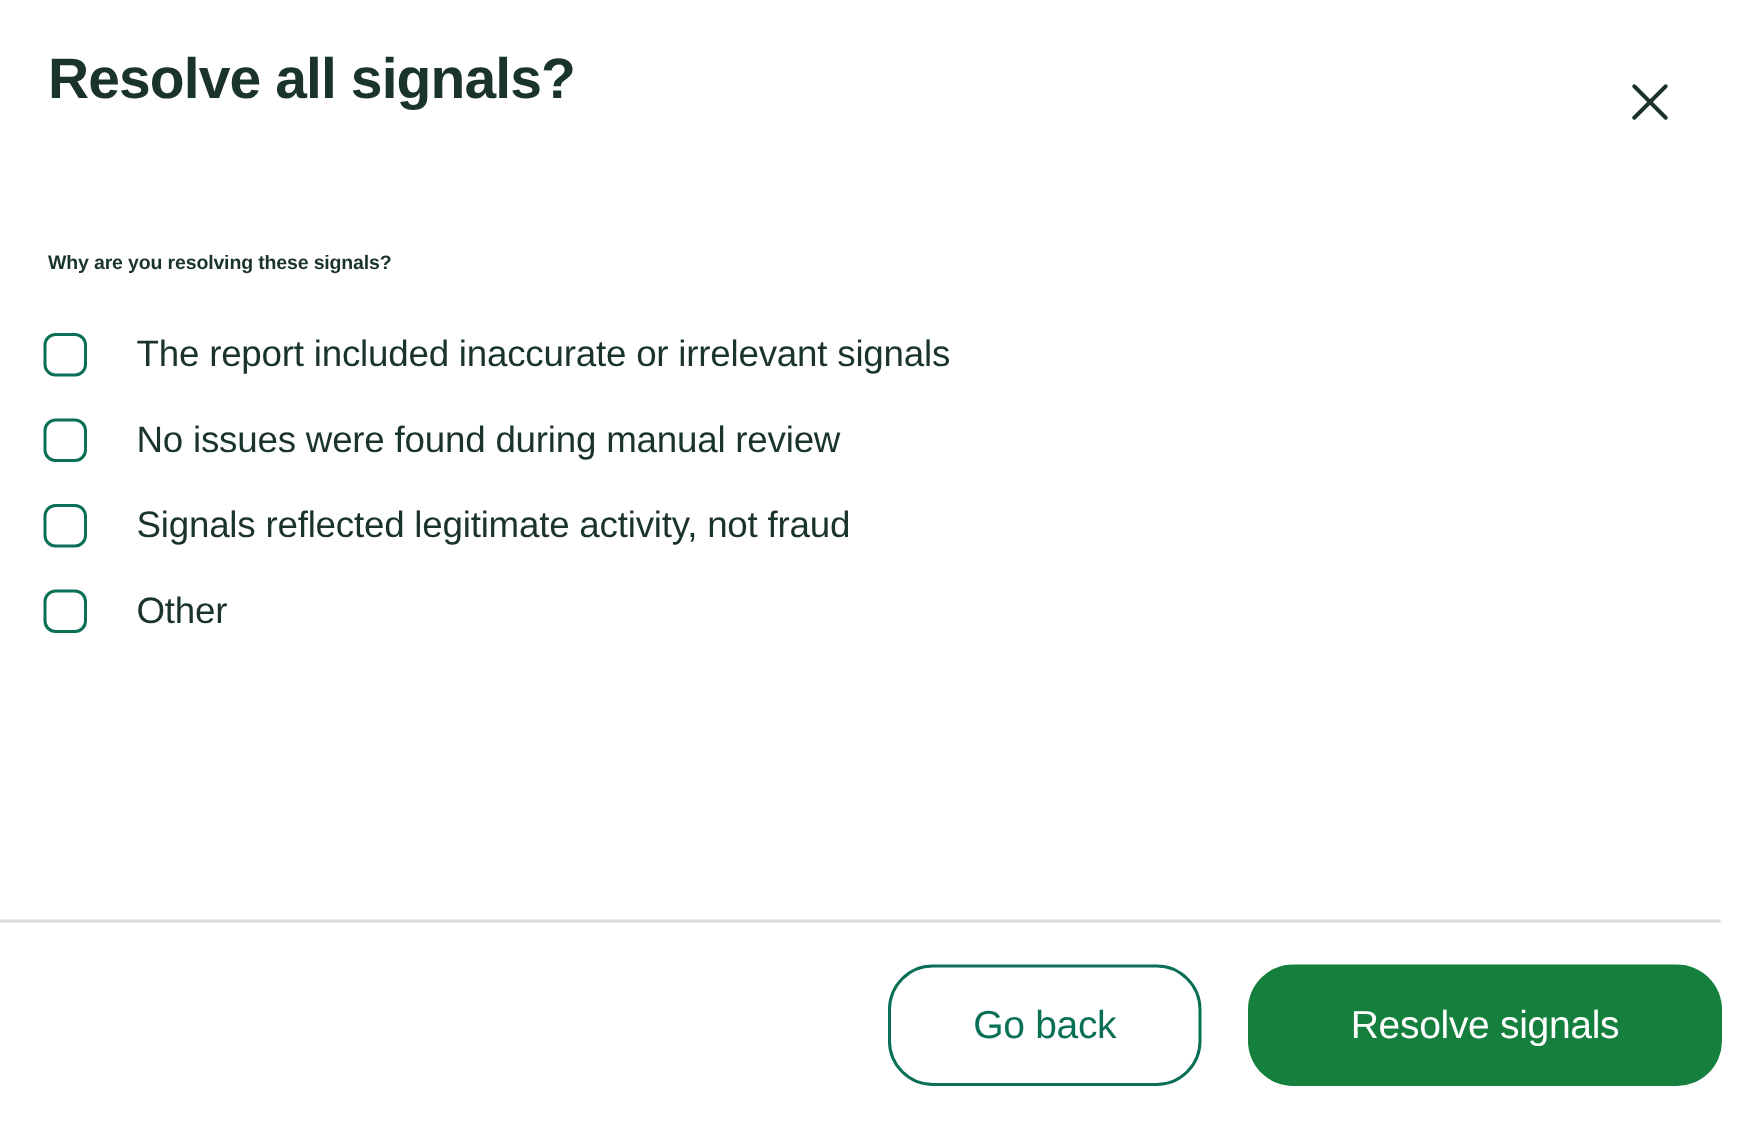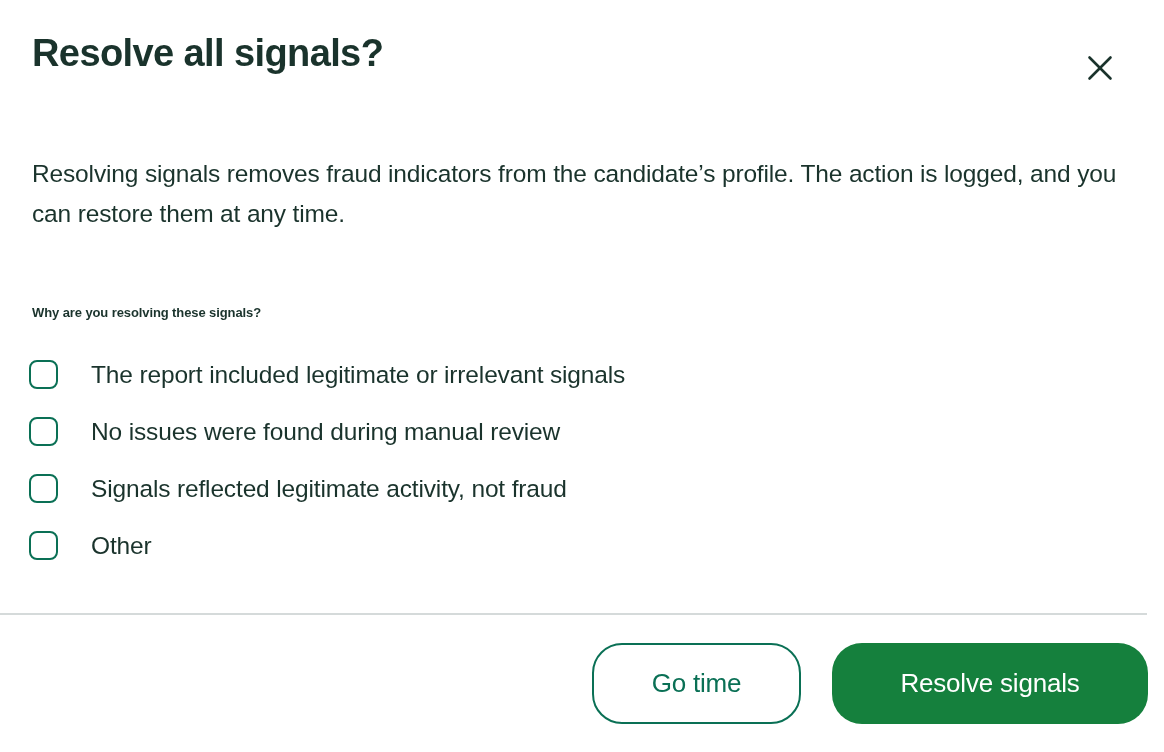--- a/index.html
+++ b/index.html
@@ -175,45 +175,44 @@
         <svg width="28" height="28" viewBox="0 0 28 28" aria-hidden="true">
           <line x1="3.5" y1="3.5" x2="24.5" y2="24.5" stroke="#1a332c" stroke-width="2.6" stroke-linecap="round"></line>
           <line x1="24.5" y1="3.5" x2="3.5" y2="24.5" stroke="#1a332c" stroke-width="2.6" stroke-linecap="round"></line>
         </svg>
       </span>
     </button>
   </div>
 
   <div class="modal-body">
 
-    <p class="modal-description">Resolving signals removes fraud indicators from the candidate’s profile. The action is logged, and you can restore them at any time.</p>
 
     <p class="reason-label">Why are you resolving these signals?</p>
 
     <ul class="options-list">
       <li class="option-row">
         <span class="checkbox"></span>
-        <span class="option-label">The report included legitimate or irrelevant signals</span>
+        <span class="option-label">The report included inaccurate or irrelevant signals</span>
       </li>
       <li class="option-row">
         <span class="checkbox"></span>
         <span class="option-label">No issues were found during manual review</span>
       </li>
       <li class="option-row">
         <span class="checkbox"></span>
         <span class="option-label">Signals reflected legitimate activity, not fraud</span>
       </li>
       <li class="option-row">
         <span class="checkbox"></span>
         <span class="option-label">Other</span>
       </li>
     </ul>
 
   </div>
 
   <div class="divider"></div>
 
   <div class="modal-footer">
-    <button class="btn btn-secondary">Go time</button>
+    <button class="btn btn-secondary">Go back</button>
     <button class="btn btn-primary-disabled" disabled="">Resolve signals</button>
   </div>
 
 </div>
 
 </body></html>

